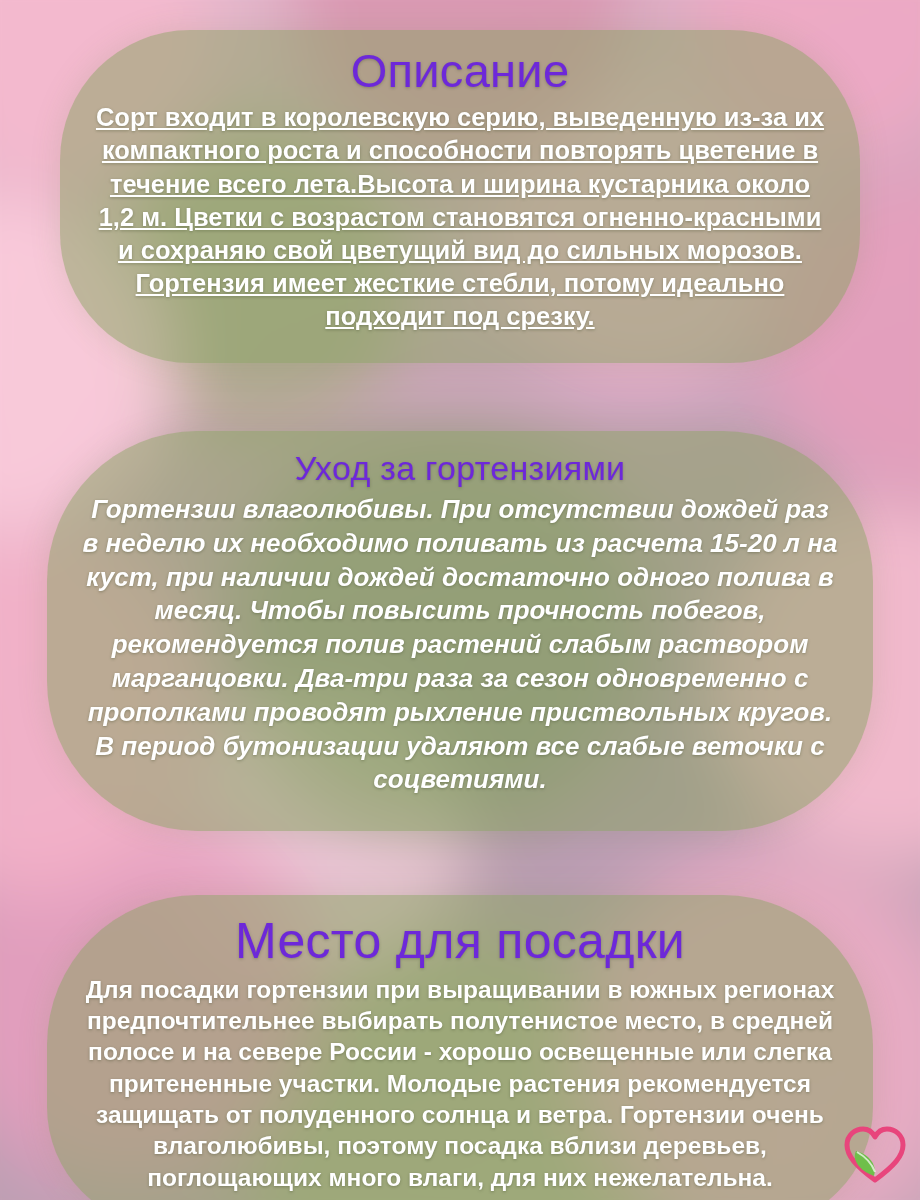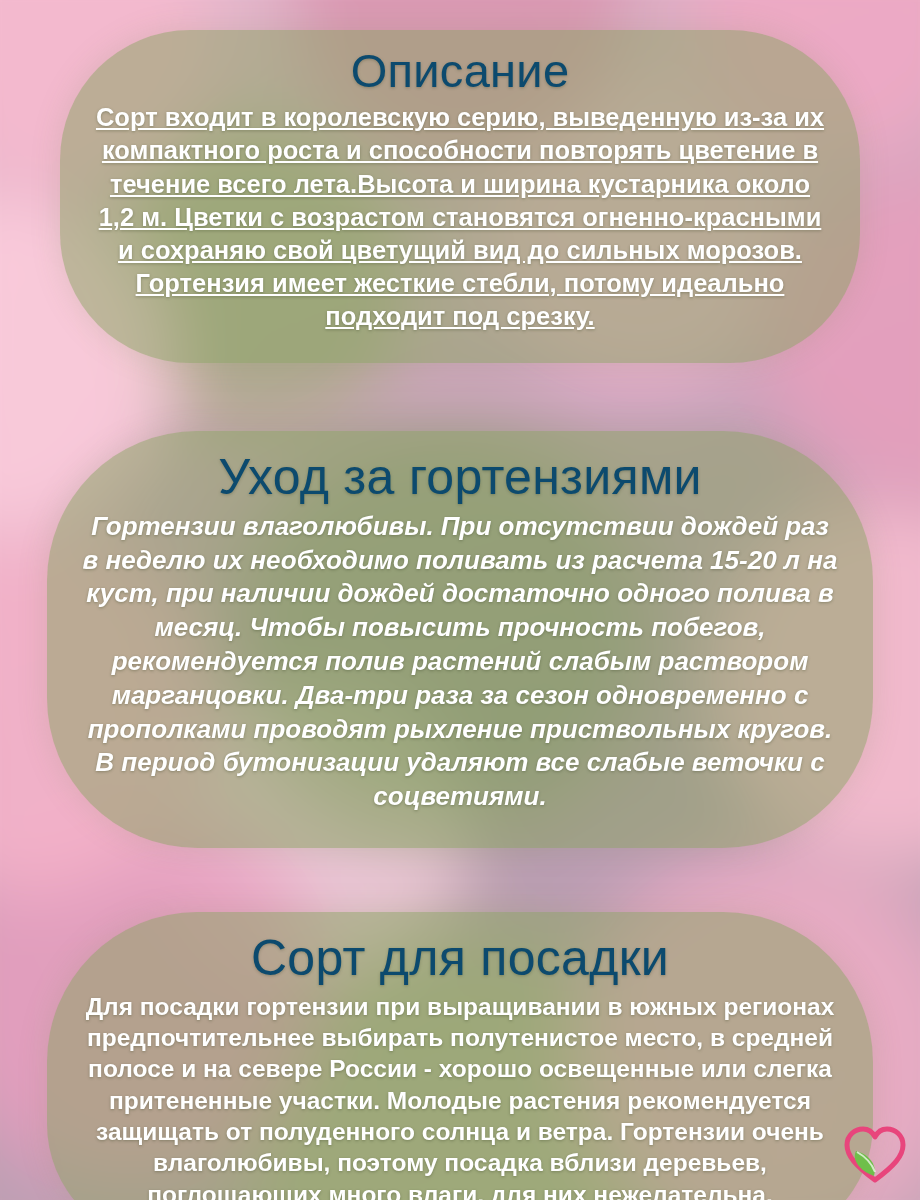--- a/index.html
+++ b/index.html
@@ -62,21 +62,21 @@
     color: #ffffff;
     padding: 14px 34px 26px 34px;
   }
 
   .card-title {
     font-size: 47px;
     font-weight: 400;
     line-height: 1.05;
     letter-spacing: 0.3px;
     margin: 6px 0 6px 0;
-    color: #0c4a6e;
+    color: #6d28d9;
     text-shadow: 0 1px 3px rgba(60,70,40,0.35);
   }
 
   .card-body {
     font-size: 25.5px;
     font-weight: 700;
     line-height: 1.30;
     color: #ffffff;
     text-shadow: 0 1px 3px rgba(60,70,40,0.40);
     margin: 0;
@@ -91,21 +91,21 @@
     border-radius: 130px;
   }
   #card-description .card-body { font-size: 25.5px; text-decoration: underline; }
 
   #card-care {
     width: 826px;
     margin-top: 68px;
     border-radius: 150px;
     padding-bottom: 34px;
   }
-  #card-care .card-title { font-size: 50px; }
+  #card-care .card-title { font-size: 34px; }
   #card-care .card-body { font-size: 26px; font-style: italic; }
 
   #card-place {
     width: 826px;
     margin-top: 64px;
     border-radius: 150px 150px 120px 120px;
     padding-bottom: 34px;
   }
   #card-place .card-title { font-size: 50px; }
   #card-place .card-body { font-size: 24.5px; line-height: 1.28; }
@@ -148,21 +148,21 @@
     <h2 class="card-title">Описание</h2>
     <p class="card-body">Сорт входит в королевскую серию, выведенную из-за их компактного роста и способности повторять цветение в течение всего лета.Высота и ширина кустарника около 1,2 м. Цветки с возрастом становятся огненно-красными и сохраняю свой цветущий вид до сильных морозов. Гортензия имеет жесткие стебли, потому идеально подходит под срезку.</p>
   </section>
 
   <section class="card" id="card-care">
     <h2 class="card-title">Уход за гортензиями</h2>
     <p class="card-body">Гортензии влаголюбивы. При отсутствии дождей раз в неделю их необходимо поливать из расчета 15-20 л на куст, при наличии дождей достаточно одного полива в месяц. Чтобы повысить прочность побегов, рекомендуется полив растений слабым раствором марганцовки. Два-три раза за сезон одновременно с прополками проводят рыхление приствольных кругов. В период бутонизации удаляют все слабые веточки с соцветиями.</p>
   </section>
 
   <section class="card" id="card-place">
-    <h2 class="card-title">Сорт для посадки</h2>
+    <h2 class="card-title">Место для посадки</h2>
     <p class="card-body">Для посадки гортензии при выращивании в южных регионах предпочтительнее выбирать полутенистое место, в средней полосе и на севере России - хорошо освещенные или слегка притененные участки. Молодые растения рекомендуется защищать от полуденного солнца и ветра. Гортензии очень влаголюбивы, поэтому посадка вблизи деревьев, поглощающих много влаги, для них нежелательна.</p>
   </section>
 
 </div>
 
 <div id="watermark">
   <span class="wm-mark">
     <svg viewBox="0 0 62 58" width="62" height="58" aria-hidden="true">
       <path d="M31 54 C 12 40, 3 30, 3 19 C 3 9, 11 3, 19 3 C 25 3, 29 7, 31 11 C 33 7, 37 3, 43 3 C 51 3, 59 9, 59 19 C 59 30, 50 40, 31 54 Z" fill="none" stroke="#e8457c" stroke-width="5" stroke-linejoin="round"></path>
       <path d="M30 50 C 14 44, 8 33, 12 25 C 20 27, 30 33, 31 45 Z" fill="#6fbf4a"></path>

